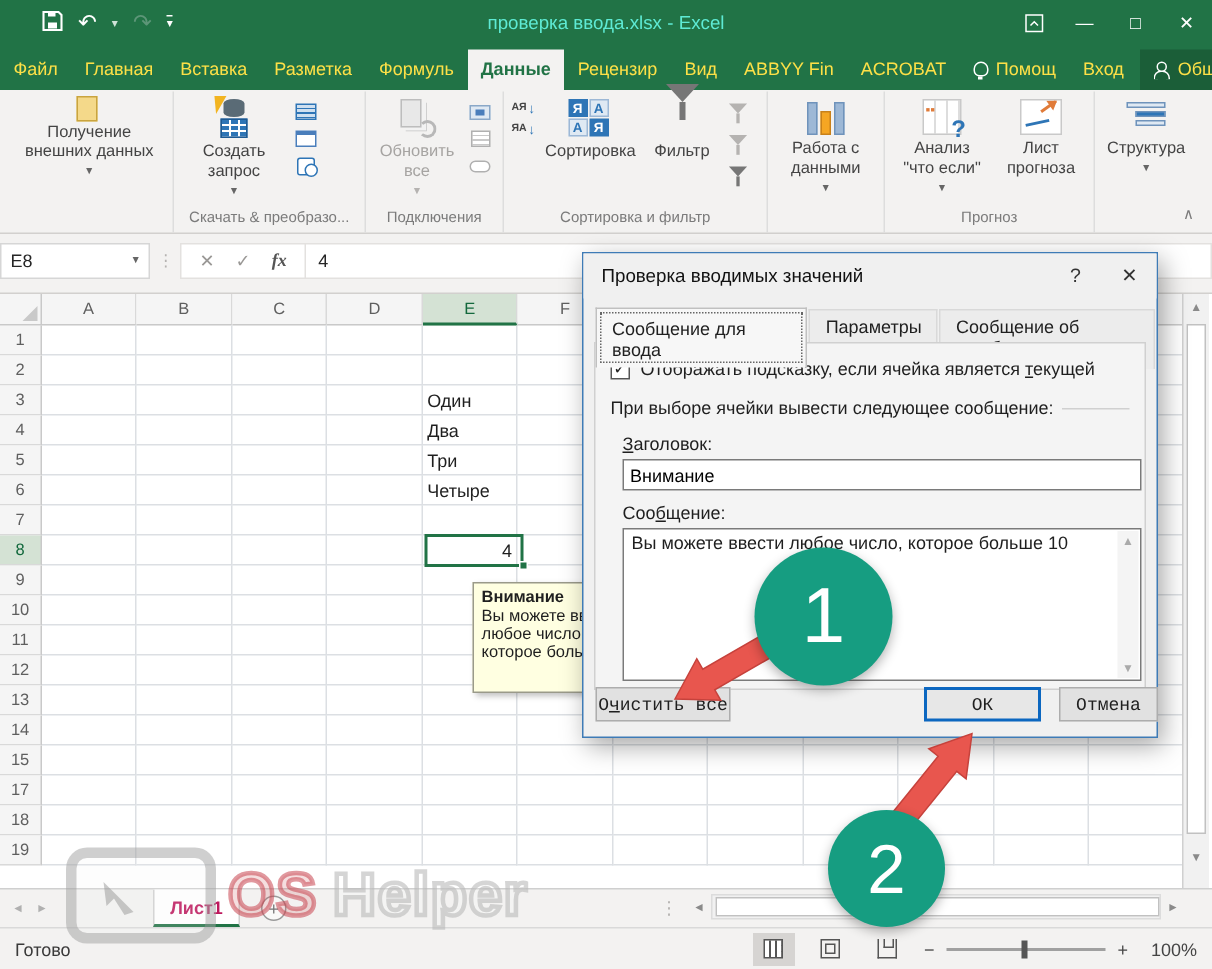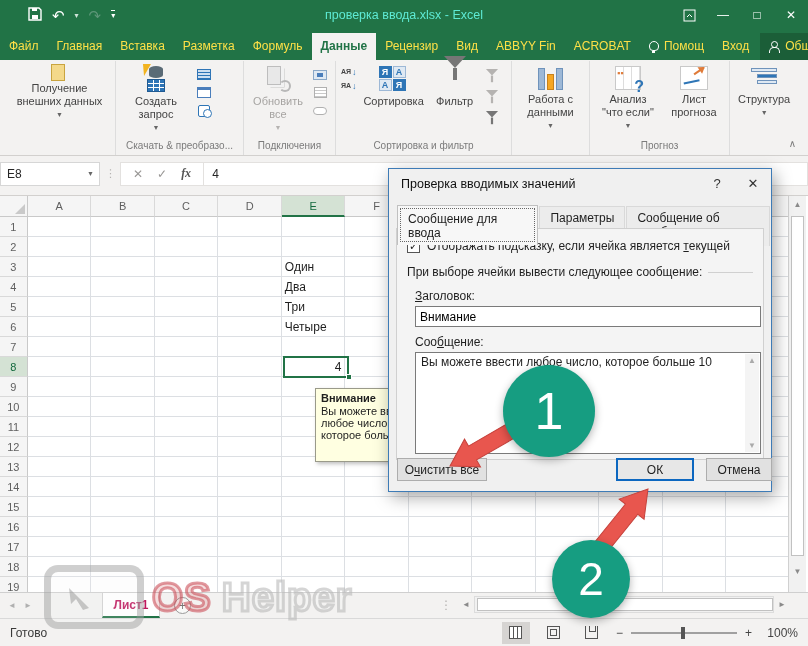--- a/index.html
+++ b/index.html
@@ -128,21 +128,21 @@
   .chkrow { display:flex; align-items:flex-start; gap:7px; font-size:12px; color:#1f1f1f; margin-bottom:12px; }
   .chk { width:13px; height:13px; background:#fff; border:1px solid #555; display:flex; align-items:center; justify-content:center; font-size:11px; color:#222; line-height:1; flex:none; margin-top:1px; }
   .secrow { display:flex; align-items:center; gap:6px; font-size:12px; color:#1f1f1f; margin-bottom:10px; }
   .secrow .line { flex:1; height:1px; background:#d0d0d0; }
   .fldlabel { font-size:12px; margin:0 0 3px 8px; color:#1f1f1f; }
   .u { text-decoration:underline; }
   .dlg-input { display:block; width:346px; margin-left:8px; height:21px; background:#fff; border:1px solid #7a7a7a; font-size:12px; padding:0 4px; font-family:"Liberation Sans",sans-serif; margin-bottom:8px; }
   .dlg-textarea { position:relative; width:346px; height:102px; margin-left:8px; background:#fff; border:1px solid #7a7a7a; font-size:12px; padding:2px 18px 2px 5px; color:#1f1f1f; }
   .ta-scroll { position:absolute; right:1px; top:1px; bottom:1px; width:14px; background:#f4f4f4; display:flex; flex-direction:column; justify-content:space-between; align-items:center; padding:2px 0; color:#aaa; font-size:8px; }
   .dlg-buttons { position:absolute; left:7px; right:7px; bottom:10px; height:23px; }
-  .btn { position:absolute; height:23px; background:#e1e1e1; border:1px solid #adadad; font-size:12px; display:flex; align-items:center; justify-content:center; color:#1f1f1f; font-family:Liberation Sans, sans-serif; }
+  .btn { position:absolute; height:23px; background:#e1e1e1; border:1px solid #adadad; font-size:12px; display:flex; align-items:center; justify-content:center; color:#1f1f1f; font-family:Liberation Mono, monospace; }
   .btn-clear { left:1px; width:90px; }
   .btn-ok { left:220px; width:78px; border:2px solid #0c67c0; background:#e7e7e7; }
   .btn-cancel { left:310px; width:66px; }
 
   
   .anno-svg { position:absolute; left:0; top:0; width:808px; height:646px; z-index:20; pointer-events:none; }
   .anno-circle { position:absolute; border-radius:50%; background:#169d81; color:#fff; display:flex; align-items:center; justify-content:center; z-index:21; box-shadow:0 3px 8px rgba(0,0,0,.3); font-weight:400; }
   .circle1 { left:503px; top:365px; width:92px; height:92px; font-size:52px; }
   .circle2 { left:552px; top:540px; width:78px; height:78px; font-size:46px; }
 
@@ -627,35 +627,20 @@
         <div class="gcell"></div>
         <div class="gcell"></div>
         <div class="gcell"></div>
         <div class="gcell"></div>
         <div class="gcell"></div>
         <div class="gcell"></div>
         <div class="gcell"></div>
       </div>
       <div class="grow">
         <div class="rowh">15</div>
-        <div class="gcell"></div>
-        <div class="gcell"></div>
-        <div class="gcell"></div>
-        <div class="gcell"></div>
-        <div class="gcell"></div>
-        <div class="gcell"></div>
-        <div class="gcell"></div>
-        <div class="gcell"></div>
-        <div class="gcell"></div>
-        <div class="gcell"></div>
-        <div class="gcell"></div>
-        <div class="gcell"></div>
-      </div>
-      <div class="grow">
-        <div class="rowh">16</div>
         <div class="gcell"></div>
         <div class="gcell"></div>
         <div class="gcell"></div>
         <div class="gcell"></div>
         <div class="gcell"></div>
         <div class="gcell"></div>
         <div class="gcell"></div>
         <div class="gcell"></div>
         <div class="gcell"></div>
         <div class="gcell"></div>

